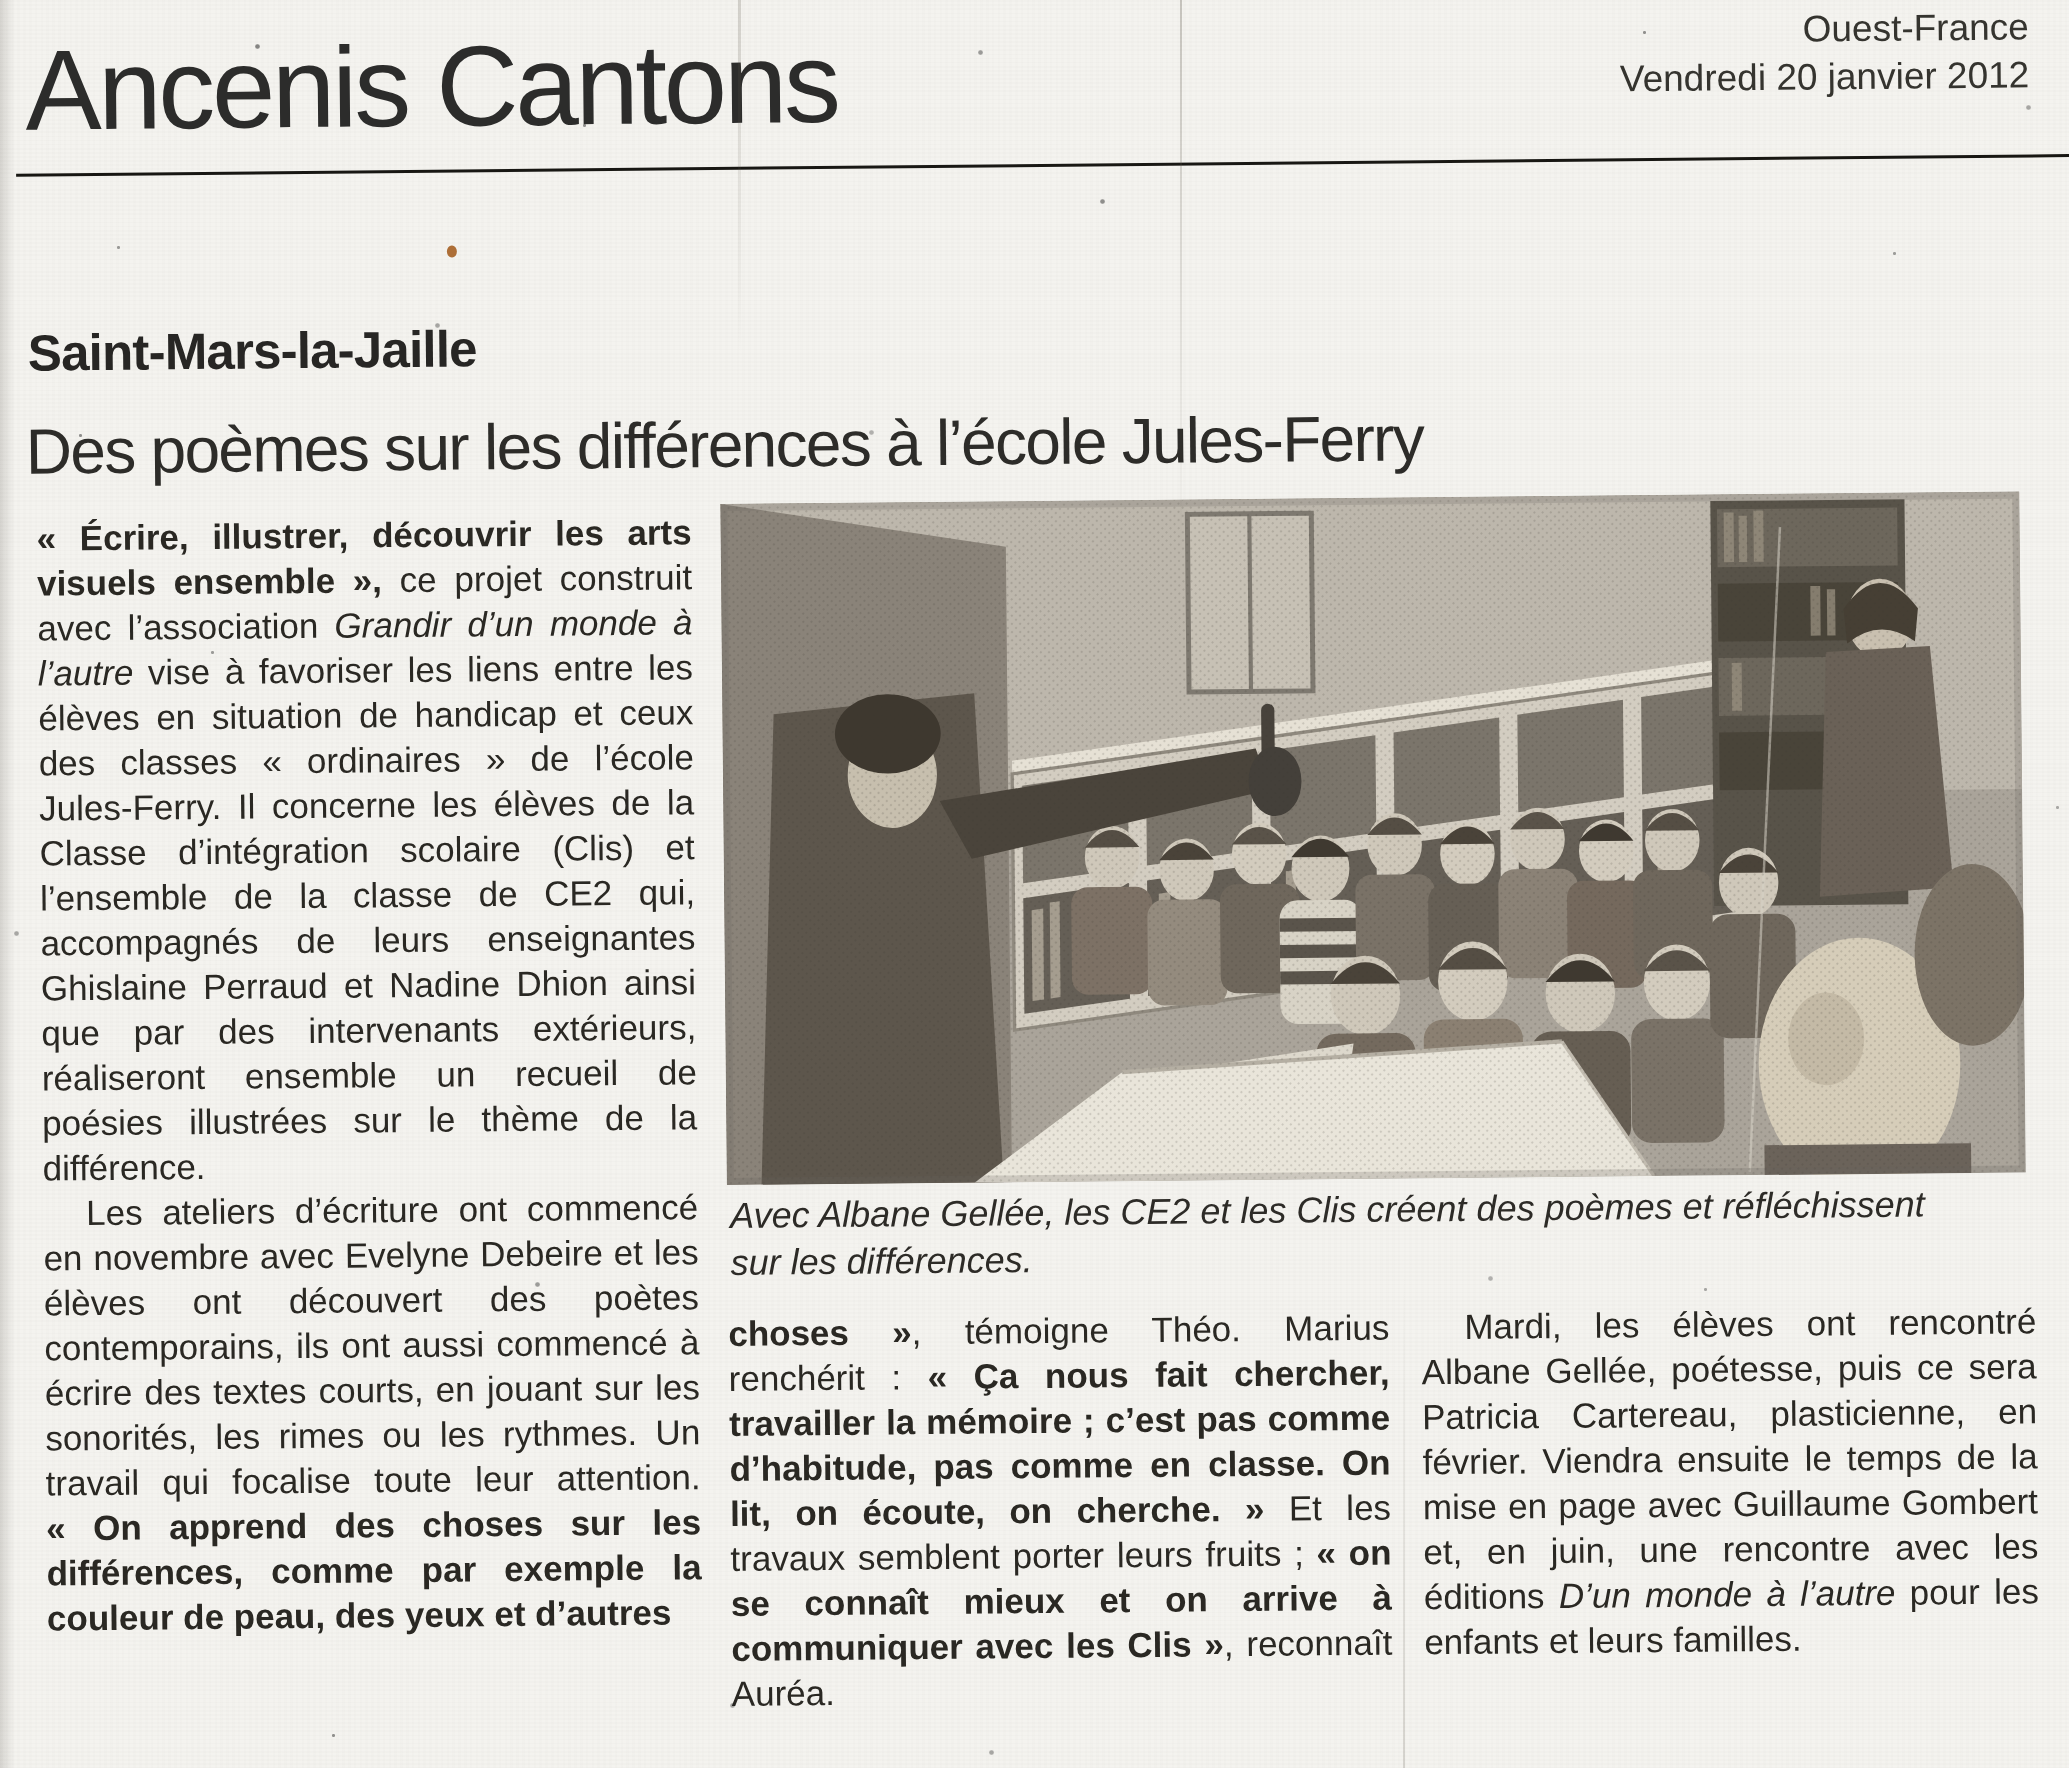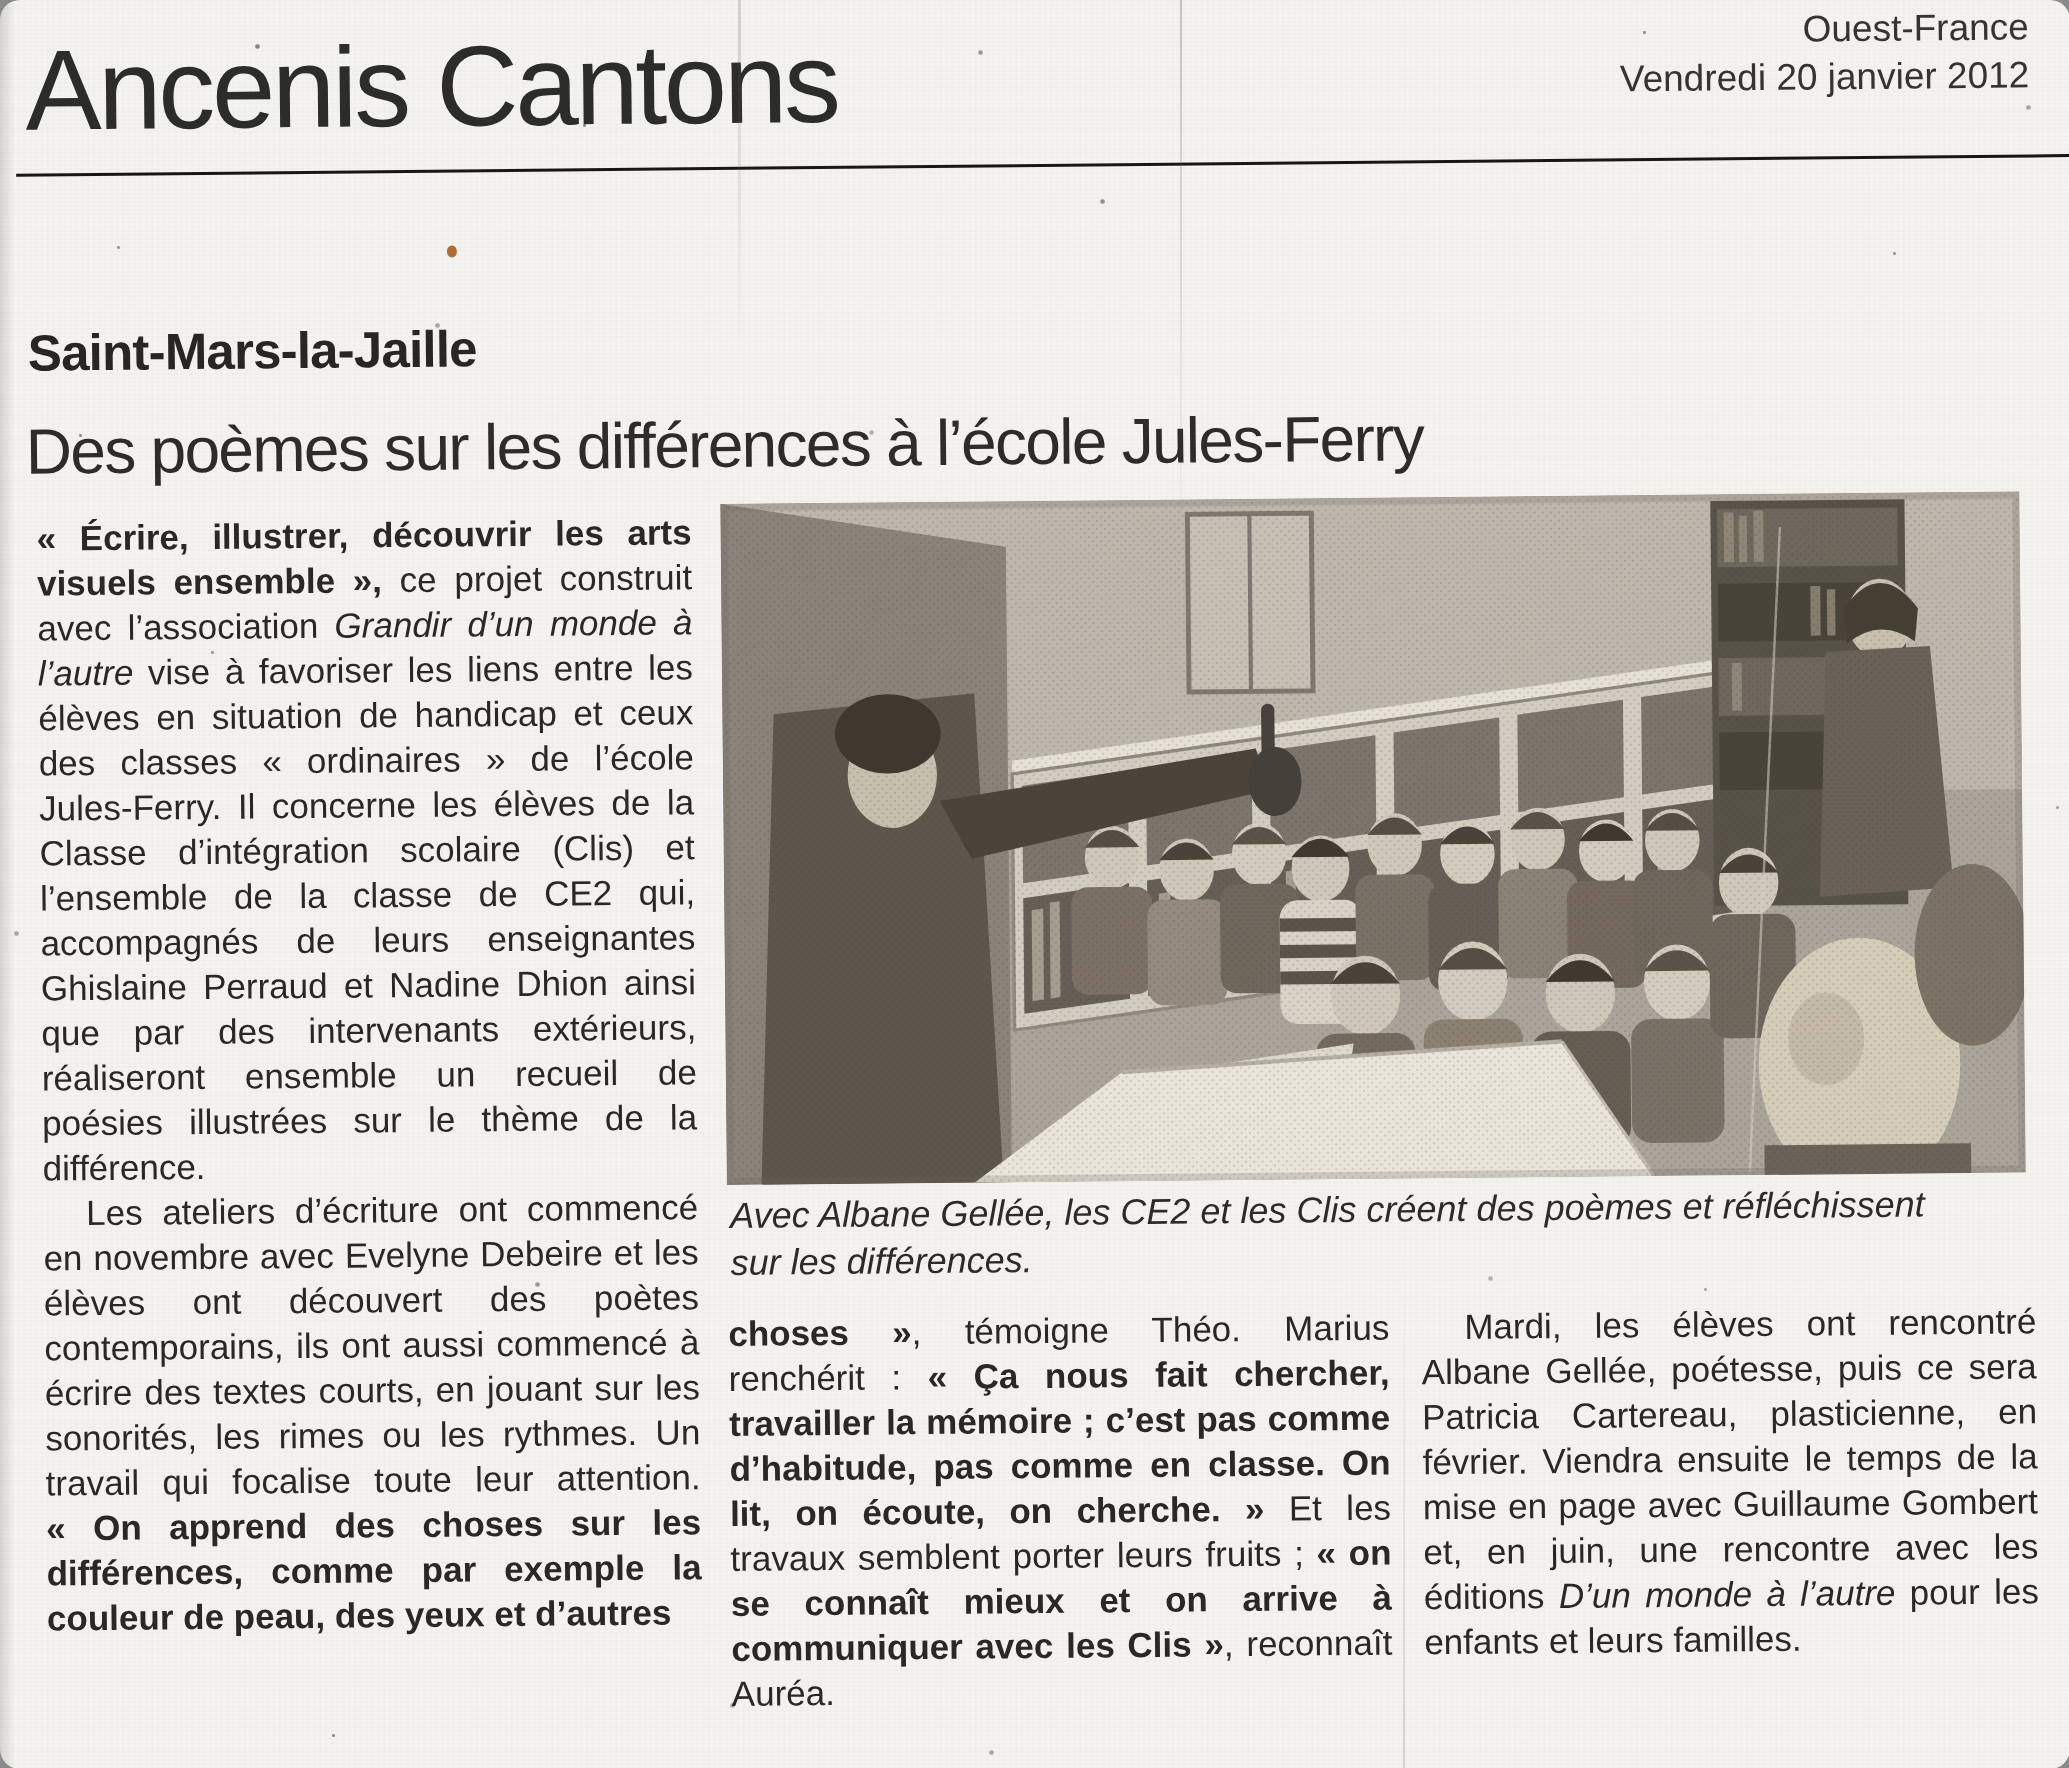--- a/index.html
+++ b/index.html
@@ -1,19 +1,19 @@
 <!DOCTYPE html>
 <html lang="fr" style="font-size:13.2px"><head>
 <meta charset="utf-8">
 <style>
   html,body{margin:0;padding:0;background:#8a8a8a;}
   .page{
     position:relative;width:2070px;height:1769px;overflow:hidden;
     background:#f4f3ef;
-    font-family:"Liberation Sans","DejaVu Sans",sans-serif;color:#262421;border-radius:20px;
+    font-family:"Liberation Sans","DejaVu Sans",sans-serif;color:#262421;
   }
   .page::before{
     content:"";position:absolute;inset:0;pointer-events:none;
     background:repeating-linear-gradient(0deg,rgba(60,55,45,.015) 0 1.7px,transparent 1.7px 4.1px),
                repeating-linear-gradient(90deg,rgba(60,55,45,.012) 0 2.5px,transparent 2.5px 5.8px);
   }
   .sheet{position:absolute;inset:0;transform:rotate(-0.55deg);}
   .edge-shadow{position:absolute;left:0;top:0;bottom:0;width:15px;
     background:linear-gradient(90deg,rgba(60,55,48,.16),rgba(60,55,48,0));}
   .crease{position:absolute;pointer-events:none;}

